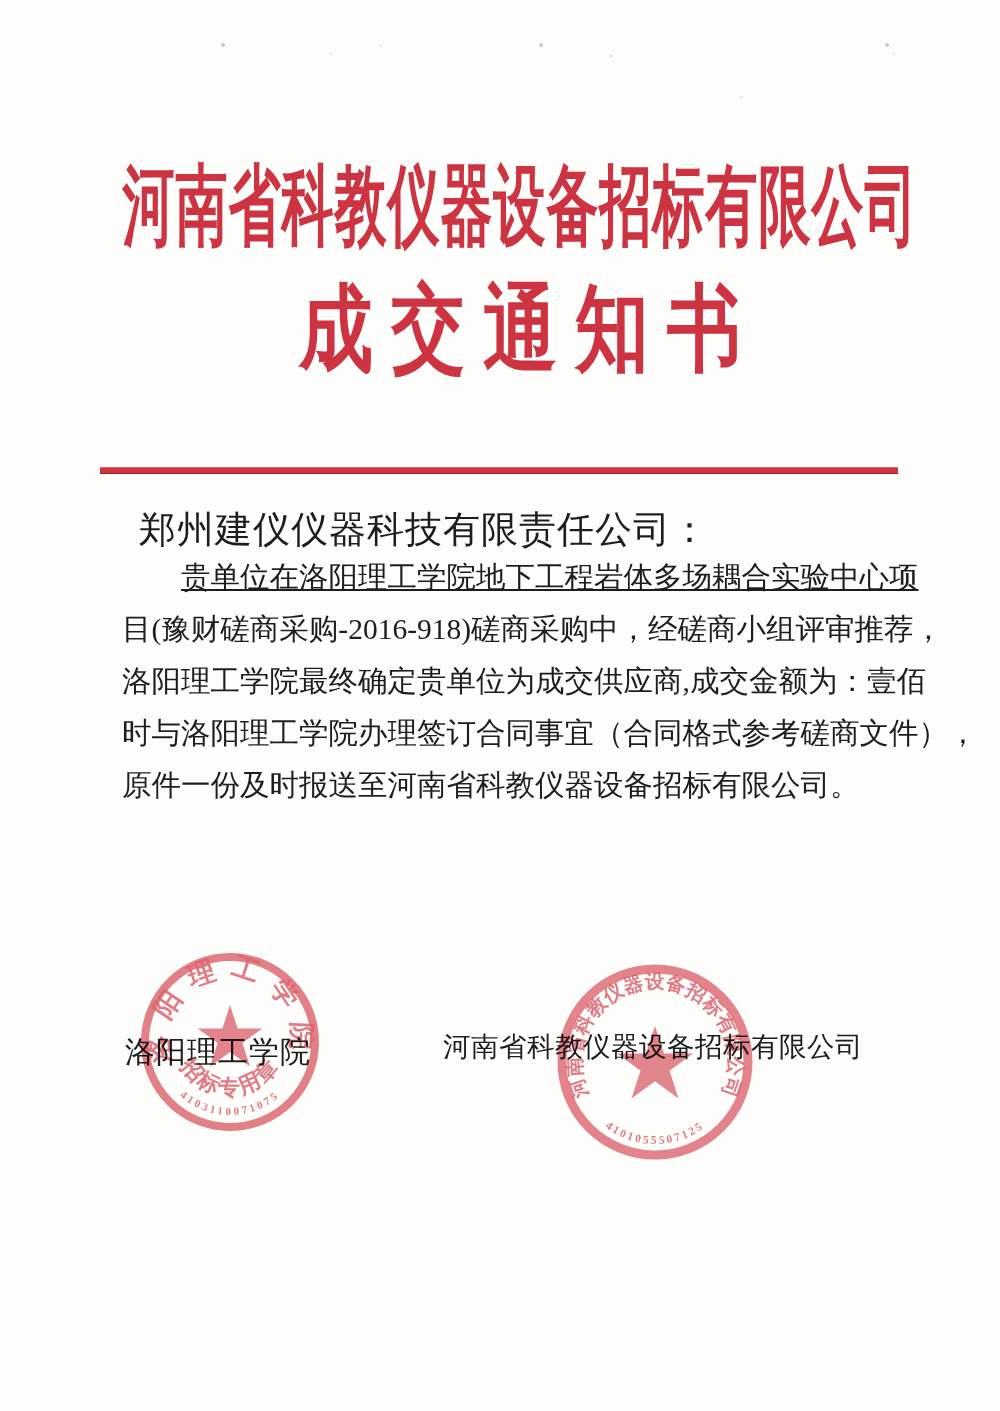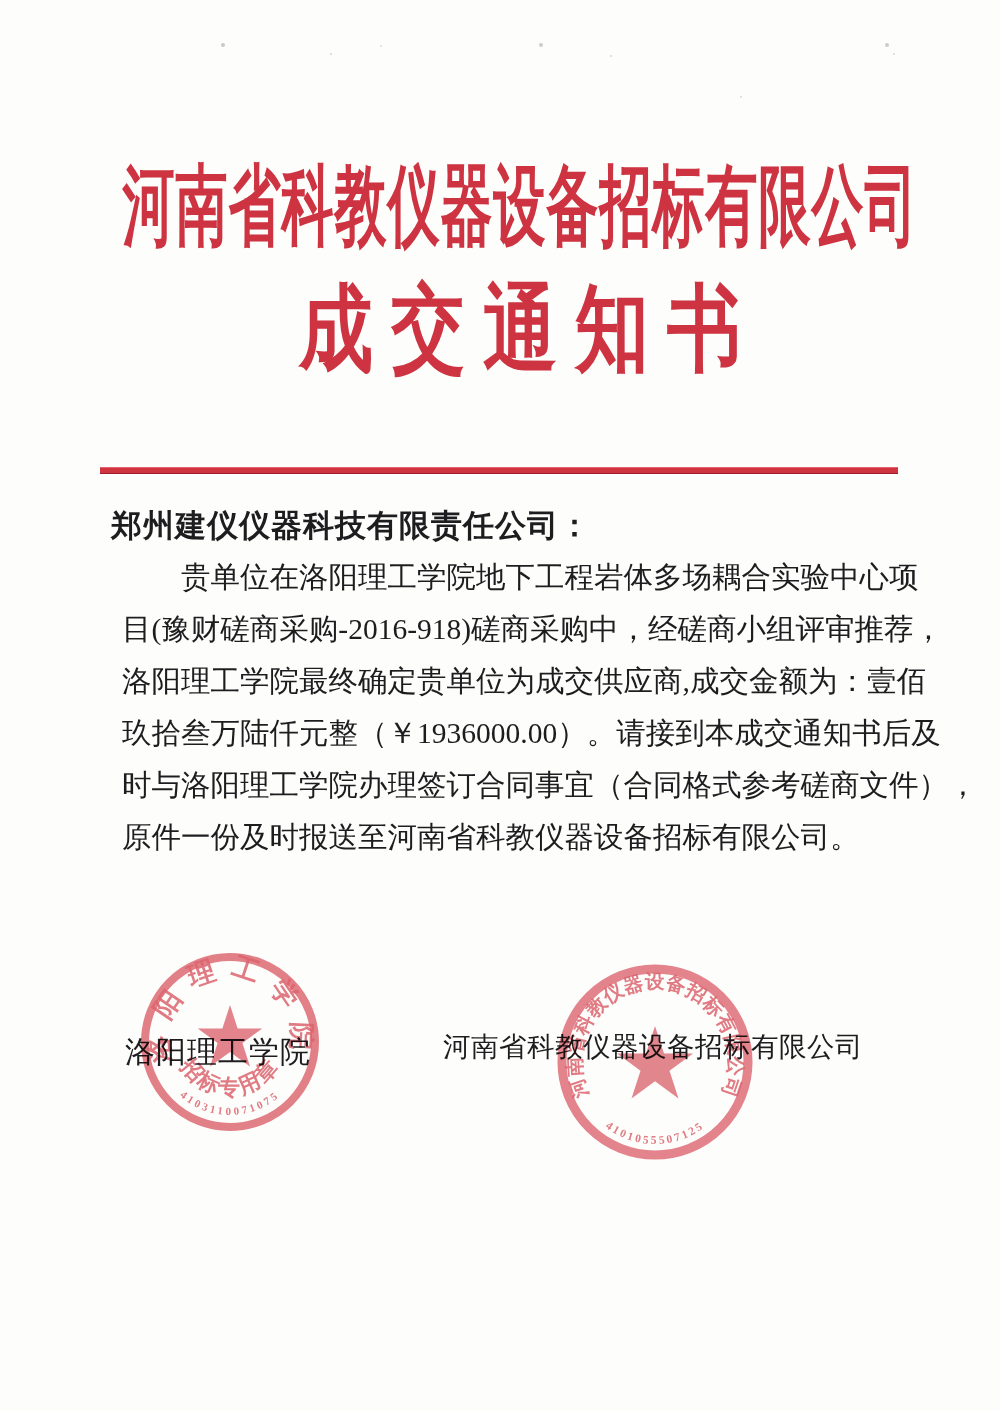--- a/index.html
+++ b/index.html
@@ -36,38 +36,38 @@
     white-space:nowrap;
   }
   .divider{
     position:absolute;top:467px;left:100px;width:798px;height:5px;
     background:#cf3540;
     border-top:1px solid #e8616c;
     border-bottom:1px solid #9c1f2b;
   }
   
   .salutation{
-    position:absolute;top:505px;left:111px;
-    font-size:31px;font-weight:bold;
+    position:absolute;top:505px;left:139px;
+    font-size:37px;font-weight:normal;
     letter-spacing:1px;
     white-space:nowrap;
   }
   .body-par{
     position:absolute;top:557px;left:122px;width:766px;
   }
   .body-line{
     height:52px;
     font-size:29.5px;
     line-height:40px;
     text-align:justify;
     text-align-last:justify;
     text-justify:inter-character;
     white-space:nowrap;
   }
-  .body-line.indent{ text-indent:59px; }
+  .body-line.indent{ text-indent:59px;text-decoration:underline; }
   .body-line.last{ text-align-last:left; }
   
   .signer-left{
     position:absolute;top:1032px;left:125px;
     font-size:30px;letter-spacing:1px;white-space:nowrap;
   }
   .signer-right{
     position:absolute;top:1029px;left:443px;
     font-size:27.5px;letter-spacing:0.5px;white-space:nowrap;
   }
@@ -110,21 +110,20 @@
   <div class="company-title">河南省科教仪器设备招标有限公司</div>
   <div class="doc-title">成交通知书</div>
   <div class="divider"></div>
 
   <div class="salutation">郑州建仪仪器科技有限责任公司：</div>
 
   <div class="body-par">
     <div class="body-line indent">贵单位在洛阳理工学院地下工程岩体多场耦合实验中心项</div>
     <div class="body-line">目(豫财磋商采购-2016-918)磋商采购中，经磋商小组评审推荐，</div>
     <div class="body-line">洛阳理工学院最终确定贵单位为成交供应商,成交金额为：壹佰</div>
-    <div class="body-line">玖拾叁万陆仟元整（￥1936000.00）。请接到本成交通知书后及</div>
     <div class="body-line">时与洛阳理工学院办理签订合同事宜（合同格式参考磋商文件），</div>
     <div class="body-line last">原件一份及时报送至河南省科教仪器设备招标有限公司。</div>
   </div>
 
   <div class="signer-left">洛阳理工学院</div>
   <div class="signer-right">河南省科教仪器设备招标有限公司</div>
 
   <svg class="seal seal-left" width="190" height="190" viewBox="0 0 190 190">
     <defs>
       <path id="lsArc" d="M 35.7,110.1 A 62,62 0 1,1 154.3,110.1" fill="none"></path>

